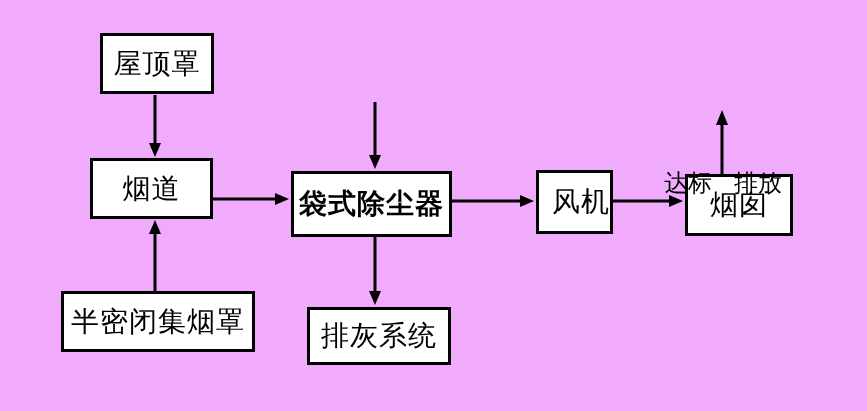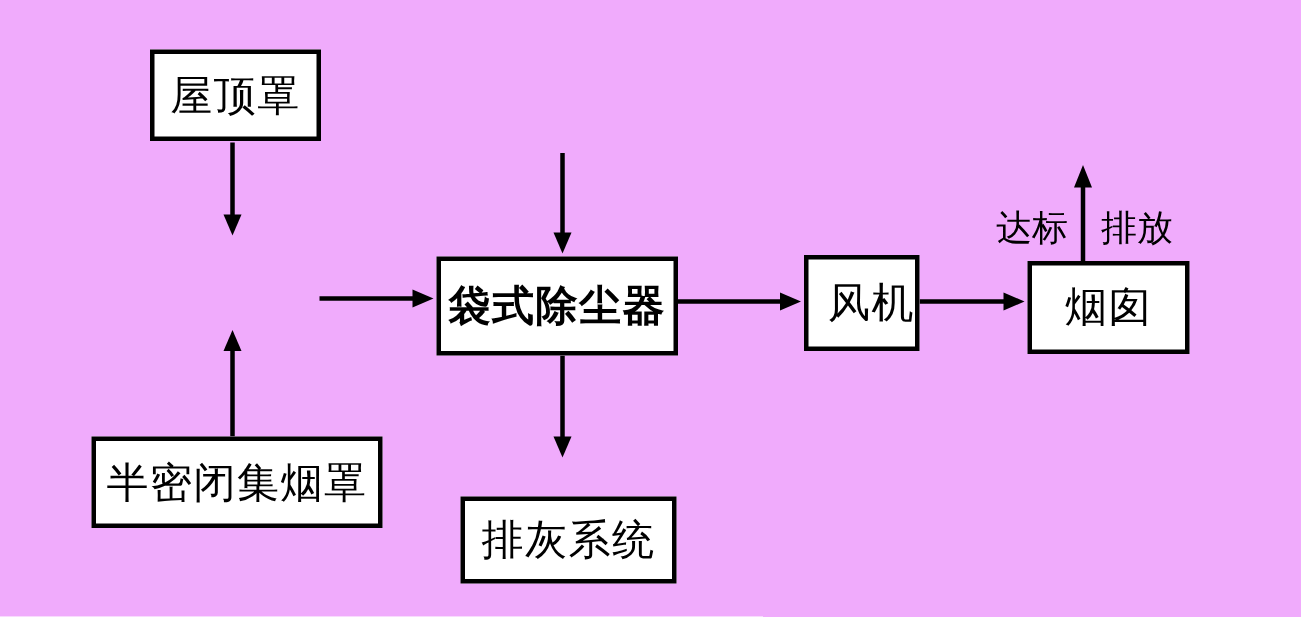--- a/index.html
+++ b/index.html
@@ -29,34 +29,35 @@
     white-space: nowrap;
   }
   
   #n-roof-hood          { left: 100px; top: 33px;  width: 114px; height: 61px; }
   #n-compressed-air     { left: 307px; top: 41px;  width: 132px; height: 61px; }
   #n-flue               { left: 90px;  top: 158px; width: 123px; height: 61px; }
   #n-bag-filter         { left: 291px; top: 171px; width: 161px; height: 66px; font-weight: bold; }
   #n-fan                { left: 536px; top: 170px; width: 77px;  height: 64px; justify-content: flex-end; }
   #n-chimney            { left: 685px; top: 174px; width: 108px; height: 62px; }
   #n-semi-enclosed-hood { left: 61px;  top: 291px; width: 194px; height: 61px; }
-  #n-ash-system         { left: 307px; top: 307px; width: 144px; height: 58px; margin-top: 24px; }
+  #n-ash-system         { left: 307px; top: 307px; width: 144px; height: 58px; }
 
   #arrow-layer {
     position: absolute;
     left: 0; top: 0;
     width: 867px;
     height: 411px;
   }
   .ann {
     position: absolute;
     color: #000000;
     font-size: 24px;
     line-height: 28px;
     white-space: nowrap;
+    margin-top: 30px;
   }
   #ann-left  { left: 662px; top: 139px; width: 50px; text-align: right; }
   #ann-right { left: 734px; top: 139px; }
 </style>
 </head>
 <body>
 
 <div id="canvas">
 
   <svg id="arrow-layer" width="867" height="411" viewBox="0 0 867 411" xmlns="http://www.w3.org/2000/svg">
@@ -100,20 +101,23 @@
       <g>
         <line x1="722" y1="174" x2="722" y2="124" fill="none"></line>
         <polygon points="716,125 728,125 722,110" stroke="none"></polygon>
       </g>
     </g>
   </svg>
 
   <div class="node" id="n-roof-hood">
     <span>屋顶罩</span>
   </div>
+  <div class="node" id="n-flue">
+    <span>烟道</span>
+  </div>
   <div class="node" id="n-bag-filter">
     <span>袋式除尘器</span>
   </div>
   <div class="node" id="n-fan">
     <span>风机</span>
   </div>
   <div class="node" id="n-chimney">
     <span>烟囱</span>
   </div>
   <div class="node" id="n-semi-enclosed-hood">

